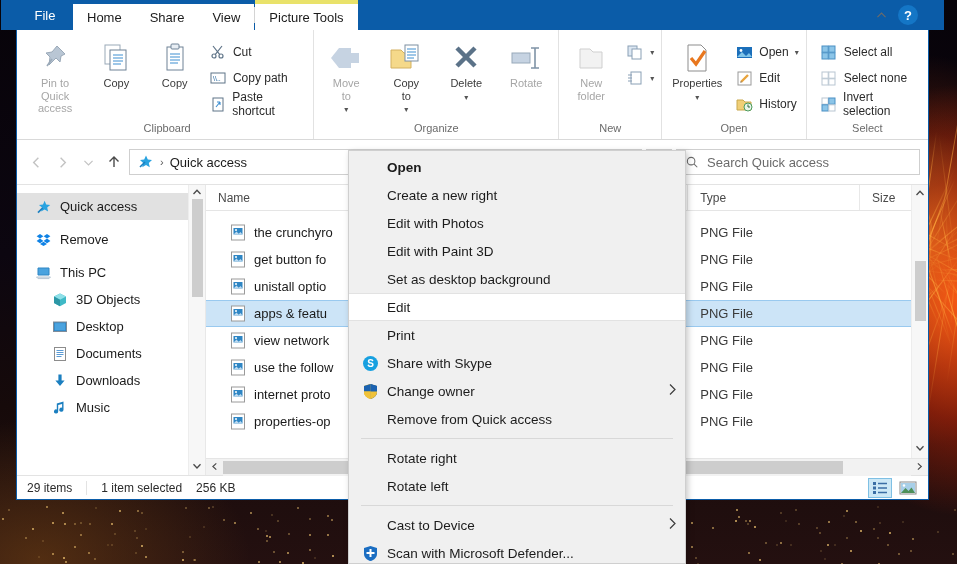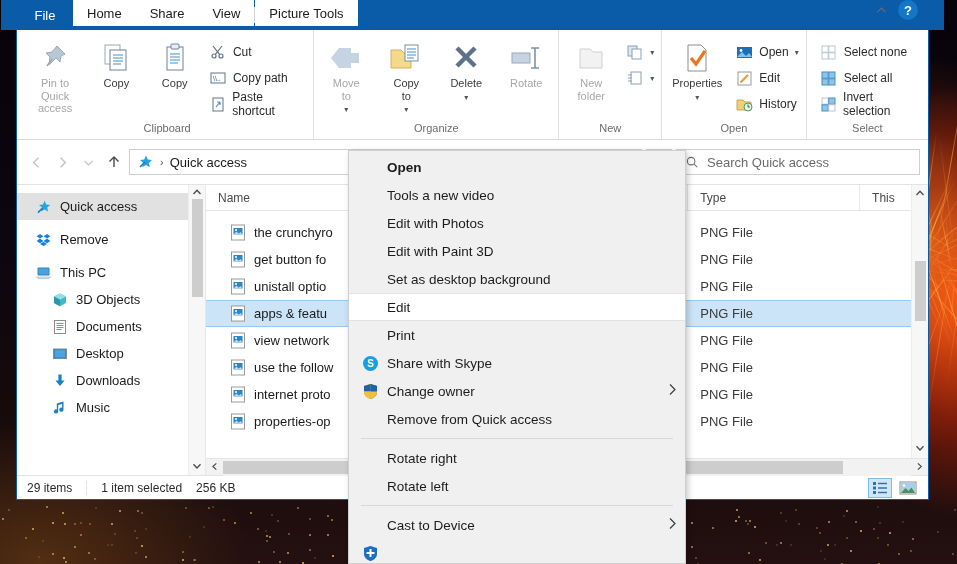--- a/index.html
+++ b/index.html
@@ -25,21 +25,21 @@
   #wallpaper .citylight { position:absolute; width:2px; height:2px; border-radius:50%; background:rgba(255,210,120,.85); }
 
   
   #explorer {
     position:absolute; left:16px; top:0; width:913px; height:500px;
     background:#ffffff;
     border:1px solid #0b5ca8; border-top:none;
     display:flex; flex-direction:column;
   }
   
-  .tabstrip { height:30px; background:#ffffff; display:flex; align-items:flex-start; position:relative; }
+  .tabstrip { height:30px; background:#ffffff; display:flex; align-items:flex-end; position:relative; }
   .tabstrip::before {
     content:""; position:absolute; left:-16px; right:-16px; top:0; height:4px; background:#0b5ca8;
   }
   .blue-strip { position:absolute; left:-16px; right:-16px; top:0; height:30px; background:#0b5ca8; z-index:0;}
   .tab {
     position:relative; z-index:2;
     height:26px; padding:0 14px; display:flex; align-items:center; justify-content:center;
     font-size:13px; color:#1b1b1b; background:#ffffff; cursor:default; white-space:nowrap;
   }
   .tab.file { background:#0b5ca8; color:#fff; height:30px; min-width:56px; }
@@ -646,38 +646,38 @@
       </div>
       <div class="rgroup-label">Open</div>
     </div>
 
     <div class="rgroup">
       <div class="rgroup-body">
         <div class="smallcol" style="padding-left:6px">
           <div class="smallbtn">
             <span class="ico">
               <svg width="17" height="17" viewBox="0 0 17 17">
+                  <rect x="2" y="2" width="6.2" height="6.2" fill="#8cc5e8" stroke="#4a90c4"></rect>
+                  <rect x="8.8" y="2" width="6.2" height="6.2" fill="#8cc5e8" stroke="#4a90c4"></rect>
+                  <rect x="2" y="8.8" width="6.2" height="6.2" fill="#8cc5e8" stroke="#4a90c4"></rect>
+                  <rect x="8.8" y="8.8" width="6.2" height="6.2" fill="#8cc5e8" stroke="#4a90c4"></rect>
+                </svg>
+            </span>
+            <span>Select all</span>
+          </div>
+          <div class="smallbtn">
+            <span class="ico">
+              <svg width="17" height="17" viewBox="0 0 17 17">
                   <rect x="2" y="2" width="6.2" height="6.2" fill="#fff" stroke="#b9c6d2"></rect>
                   <rect x="8.8" y="2" width="6.2" height="6.2" fill="#fff" stroke="#b9c6d2"></rect>
                   <rect x="2" y="8.8" width="6.2" height="6.2" fill="#fff" stroke="#b9c6d2"></rect>
                   <rect x="8.8" y="8.8" width="6.2" height="6.2" fill="#fff" stroke="#b9c6d2"></rect>
                 </svg>
             </span>
             <span>Select none</span>
-          </div>
-          <div class="smallbtn">
-            <span class="ico">
-              <svg width="17" height="17" viewBox="0 0 17 17">
-                  <rect x="2" y="2" width="6.2" height="6.2" fill="#8cc5e8" stroke="#4a90c4"></rect>
-                  <rect x="8.8" y="2" width="6.2" height="6.2" fill="#8cc5e8" stroke="#4a90c4"></rect>
-                  <rect x="2" y="8.8" width="6.2" height="6.2" fill="#8cc5e8" stroke="#4a90c4"></rect>
-                  <rect x="8.8" y="8.8" width="6.2" height="6.2" fill="#8cc5e8" stroke="#4a90c4"></rect>
-                </svg>
-            </span>
-            <span>Select all</span>
           </div>
           <div class="smallbtn">
             <span class="ico">
               <svg width="17" height="17" viewBox="0 0 17 17">
                   <rect x="2" y="2" width="6.2" height="6.2" fill="#fff" stroke="#b9c6d2"></rect>
                   <rect x="8.8" y="2" width="6.2" height="6.2" fill="#8cc5e8" stroke="#4a90c4"></rect>
                   <rect x="2" y="8.8" width="6.2" height="6.2" fill="#8cc5e8" stroke="#4a90c4"></rect>
                   <rect x="8.8" y="8.8" width="6.2" height="6.2" fill="#fff" stroke="#b9c6d2"></rect>
                 </svg>
             </span>
@@ -775,36 +775,36 @@
                 <path d="M8 1.5 L14 4.6 V11 L8 14.3 L2 11 V4.6z" fill="#3fb9c6"></path>
                 <path d="M8 1.5 L14 4.6 L8 7.8 L2 4.6z" fill="#8fe0e8"></path>
                 <path d="M8 7.8 V14.3 L2 11 V4.6z" fill="#2c97a6"></path>
               </svg>
           </span>
           <span>3D Objects</span>
         </div>
         <div class="navitem indent">
           <span class="ico">
             <svg width="16" height="16" viewBox="0 0 16 16">
+                <rect x="1.5" y="3" width="13" height="9.5" fill="#2f86c4" stroke="#7f8c99"></rect>
+                <rect x="2.8" y="4.2" width="10.4" height="7.1" fill="#4aa3df"></rect>
+              </svg>
+          </span>
+          <span>Desktop</span>
+        </div>
+        <div class="navitem indent">
+          <span class="ico">
+            <svg width="16" height="16" viewBox="0 0 16 16">
                 <rect x="2.5" y="1.5" width="11" height="13" fill="#fff" stroke="#8c8c8c"></rect>
                 <g stroke="#5b9bd5" stroke-width="1">
                   <path d="M4.5 4.5h7M4.5 6.5h7M4.5 8.5h7M4.5 10.5h5"></path>
                 </g>
               </svg>
           </span>
           <span>Documents</span>
-        </div>
-        <div class="navitem indent">
-          <span class="ico">
-            <svg width="16" height="16" viewBox="0 0 16 16">
-                <rect x="1.5" y="3" width="13" height="9.5" fill="#2f86c4" stroke="#7f8c99"></rect>
-                <rect x="2.8" y="4.2" width="10.4" height="7.1" fill="#4aa3df"></rect>
-              </svg>
-          </span>
-          <span>Desktop</span>
         </div>
         <div class="navitem indent">
           <span class="ico">
             <svg width="16" height="16" viewBox="0 0 16 16">
                 <path d="M6.4 1.5 h3.2 v6 h3 L8 13 L3.4 7.5 h3z" fill="#1b7fc0"></path>
               </svg>
           </span>
           <span>Downloads</span>
         </div>
         <div class="navitem indent">
@@ -835,21 +835,21 @@
 
     <div class="filepane">
       <div class="colhead">
         <div class="col col-name">
             <span>Name</span>
           </div>
         <div class="col col-type">
             <span>Type</span>
           </div>
         <div class="col col-size">
-            <span>This</span>
+            <span>Size</span>
           </div>
       </div>
       <div class="rows">
         <div style="height:8px"></div>
         <div class="row">
           <div class="cell-name">
             <svg class="pngicon" viewBox="0 0 16 17">
                 <rect x="1.5" y="1" width="13" height="15" fill="#fff" stroke="#9a9a9a"></rect>
                 <rect x="3.5" y="4" width="9" height="6.5" fill="#2f86c4"></rect>
                 <circle cx="6" cy="6" r="1" fill="#fff"></circle>
@@ -1015,21 +1015,21 @@
   </div>
 </div>
 
 <div id="ctxmenu">
   <div class="mi bold">
     <span class="micon"></span>
     <span class="mlabel">Open</span>
   </div>
   <div class="mi">
     <span class="micon"></span>
-    <span class="mlabel">Tools a new video</span>
+    <span class="mlabel">Create a new right</span>
   </div>
   <div class="mi">
     <span class="micon"></span>
     <span class="mlabel">Edit with Photos</span>
   </div>
   <div class="mi">
     <span class="micon"></span>
     <span class="mlabel">Edit with Paint 3D</span>
   </div>
   <div class="mi">
@@ -1095,14 +1095,15 @@
         </svg>
     </span>
   </div>
   <div class="mi">
     <span class="micon">
       <svg width="17" height="17" viewBox="0 0 17 17">
           <path d="M8.5 1 L15 3 V9 C15 12.6 11.8 15.3 8.5 16 C5.2 15.3 2 12.6 2 9 V3z" fill="#1b6ec2"></path>
           <path d="M7.5 4 h2 v3 h3 v2 h-3 v3 h-2 v-3 h-3 V7 h3z" fill="#fff"></path>
         </svg>
     </span>
+    <span class="mlabel">Scan with Microsoft Defender...</span>
   </div>
 </div>
 
 </body></html>

